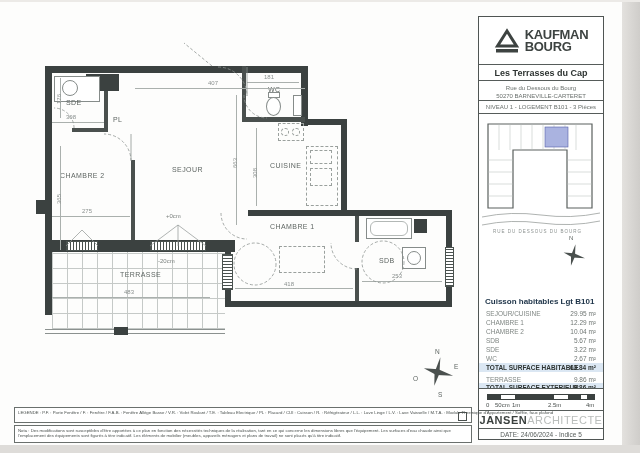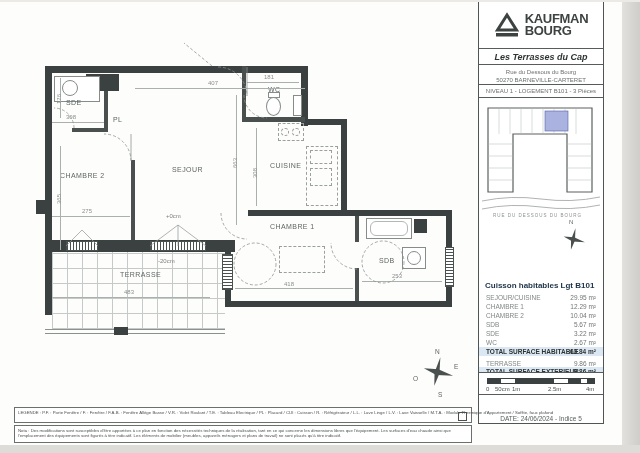--- a/index.html
+++ b/index.html
@@ -25,21 +25,21 @@
     repeating-linear-gradient(0deg,#c5c9c7 0 1px,transparent 1px 15px),
     repeating-linear-gradient(90deg,#c5c9c7 0 1px,transparent 1px 15px);}
   .rail{position:absolute;background:#8b918f;}
   
   .rl{position:absolute;font-size:7px;color:#5f6663;letter-spacing:.06em;white-space:nowrap;}
   .dim{position:absolute;font-size:6px;color:#8b918f;white-space:nowrap;}
   .dimv{transform:rotate(-90deg);transform-origin:left top;}
   .dl{position:absolute;background:#aab0ad;}
   .ann{position:absolute;font-size:6px;color:#7c827f;white-space:nowrap;}
   
-  .sidebar{left:478px;top:0;width:126px;height:424px;border:1px solid #4f5553;background:#fff;box-sizing:border-box;}
+  .sidebar{left:478px;top:16px;width:126px;height:424px;border:1px solid #4f5553;background:#fff;box-sizing:border-box;}
   .sec{position:absolute;left:0;width:124px;border-bottom:1px solid #565c5a;box-sizing:border-box;overflow:hidden;}
   .brand-row{display:flex;align-items:center;justify-content:center;gap:5px;height:100%;}
   .brand-txt{color:#3d4341;font-weight:bold;font-size:13px;line-height:12px;letter-spacing:-.3px;}
   .proj{display:flex;align-items:center;justify-content:center;height:100%;font-weight:bold;font-size:9px;color:#2e3432;}
   .addr{text-align:center;font-size:6px;color:#6a706d;line-height:8px;padding-top:3px;}
   .niv{text-align:center;font-size:6px;color:#6a706d;line-height:12px;}
   .street{position:absolute;font-size:9px;transform:scale(.5);transform-origin:left top;letter-spacing:2px;color:#8b918f;white-space:nowrap;}
   
   .stitle{position:absolute;left:6px;top:4px;font-weight:bold;font-size:8px;color:#1c3247;}
   .srow{position:absolute;left:0;width:124px;height:9px;font-size:6.5px;color:#808784;}
@@ -195,21 +195,21 @@
         <path d="M13,3 L22.5,18 H3.5 Z" fill="none" stroke="#3d4341" stroke-width="3" stroke-linejoin="miter"></path>
         <rect x="2" y="21" width="22" height="3.5" fill="#3d4341"></rect>
       </svg>
       <div class="brand-txt">
         <div>KAUFMAN</div>
         <div>BOURG</div>
       </div>
     </div>
   </div>
 
-  <div class="sec" style="top:48px;height:16px;font-style:italic;">
+  <div class="sec" style="top:48px;height:16px;">
     <div class="proj">Les Terrasses du Cap</div>
   </div>
 
   <div class="sec" style="top:64px;height:20px;">
     <div class="addr">
       <div>Rue du Dessous du Bourg</div>
       <div>50270 BARNEVILLE-CARTERET</div>
     </div>
   </div>
 
@@ -304,20 +304,26 @@
         <div class="sl" style="width:6.25%;"></div>
       <div class="sd" style="width:6.25%;"></div>
     </div>
     <span class="slab" style="left:7px;">0</span>
     <span class="slab" style="left:16px;">50cm</span>
     <span class="slab" style="left:33px;">1m</span>
     <span class="slab" style="left:69px;">2.5m</span>
     <span class="slab" style="left:107px;">4m</span>
   </div>
 
+  <div class="sec" style="top:394px;height:18px;">
+    <div class="jansen">
+      <span class="jb">JANSEN</span>
+        <span class="jl">ARCHITECTE</span>
+    </div>
+  </div>
 
   <div class="sec" style="top:412px;height:11px;border-bottom:none;">
     <div class="datebox">DATE: 24/06/2024 - Indice 5</div>
   </div>
 </aside>
 
 <div class="strip" style="left:14px;top:407px;width:458px;height:16px;">
   <span class="tiny">LEGENDE : P.F. : Porte Fenêtre / F. : Fenêtre / F.A.B. : Fenêtre Allège Basse / V.R. : Volet Roulant / T.E. : Tableau Electrique / PL : Placard / CUI : Cuisson / R. : Réfrigérateur / L.L. : Lave Linge / L.V. : Lave Vaisselle / M.T.A. : Module Thermique d'Appartement / Soffite, faux plafond</span>
   <span class="sq" style="position:absolute;right:4px;top:4px;"></span>
 </div>

